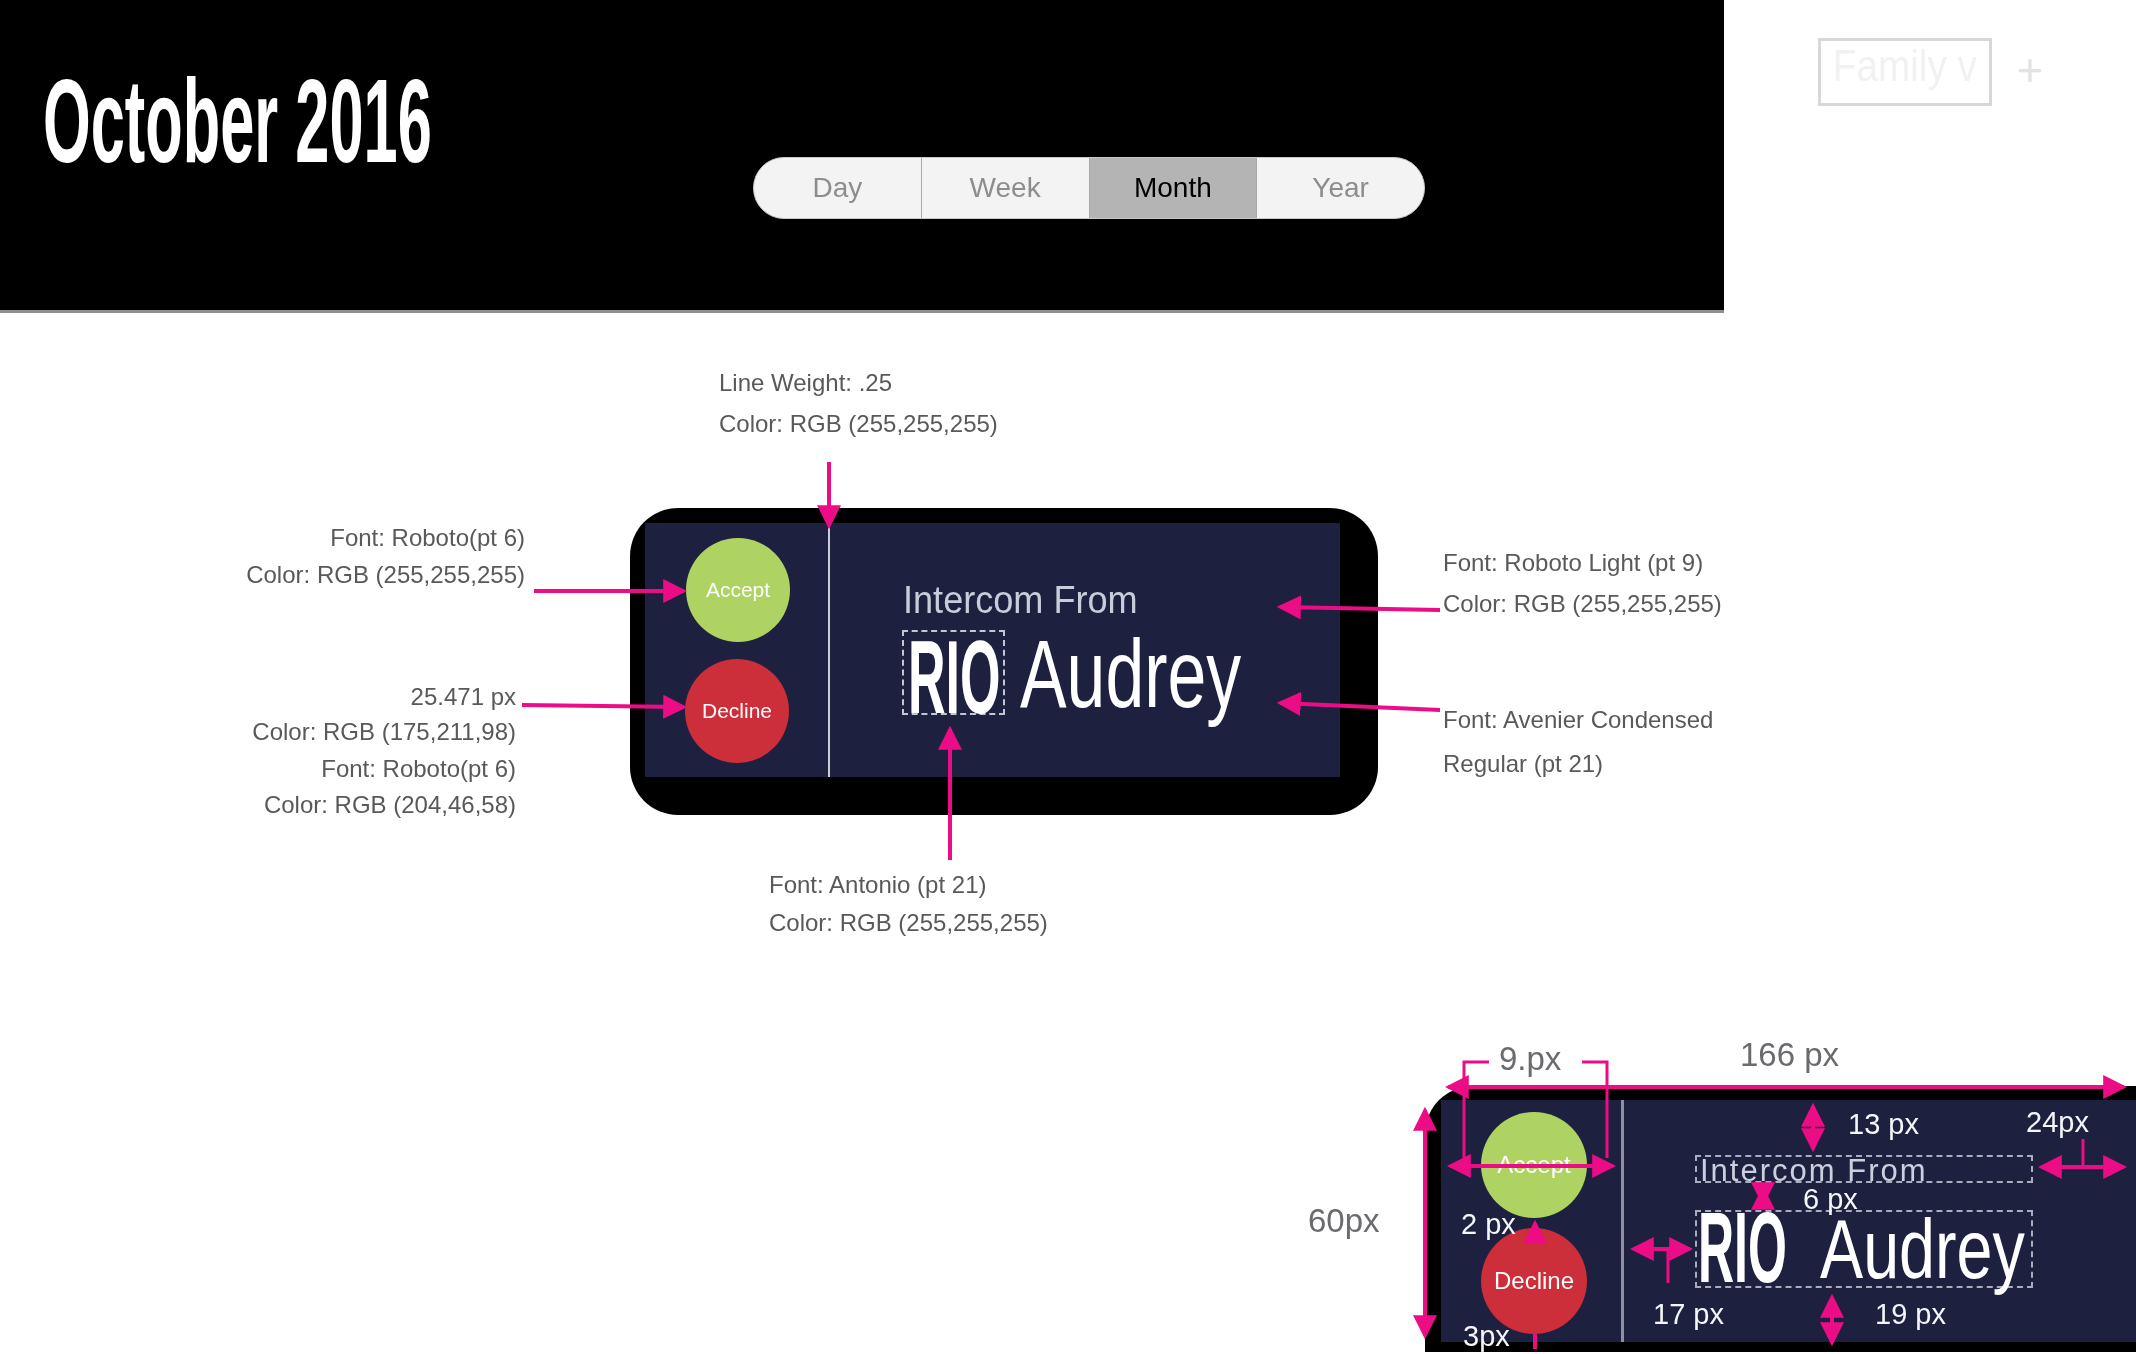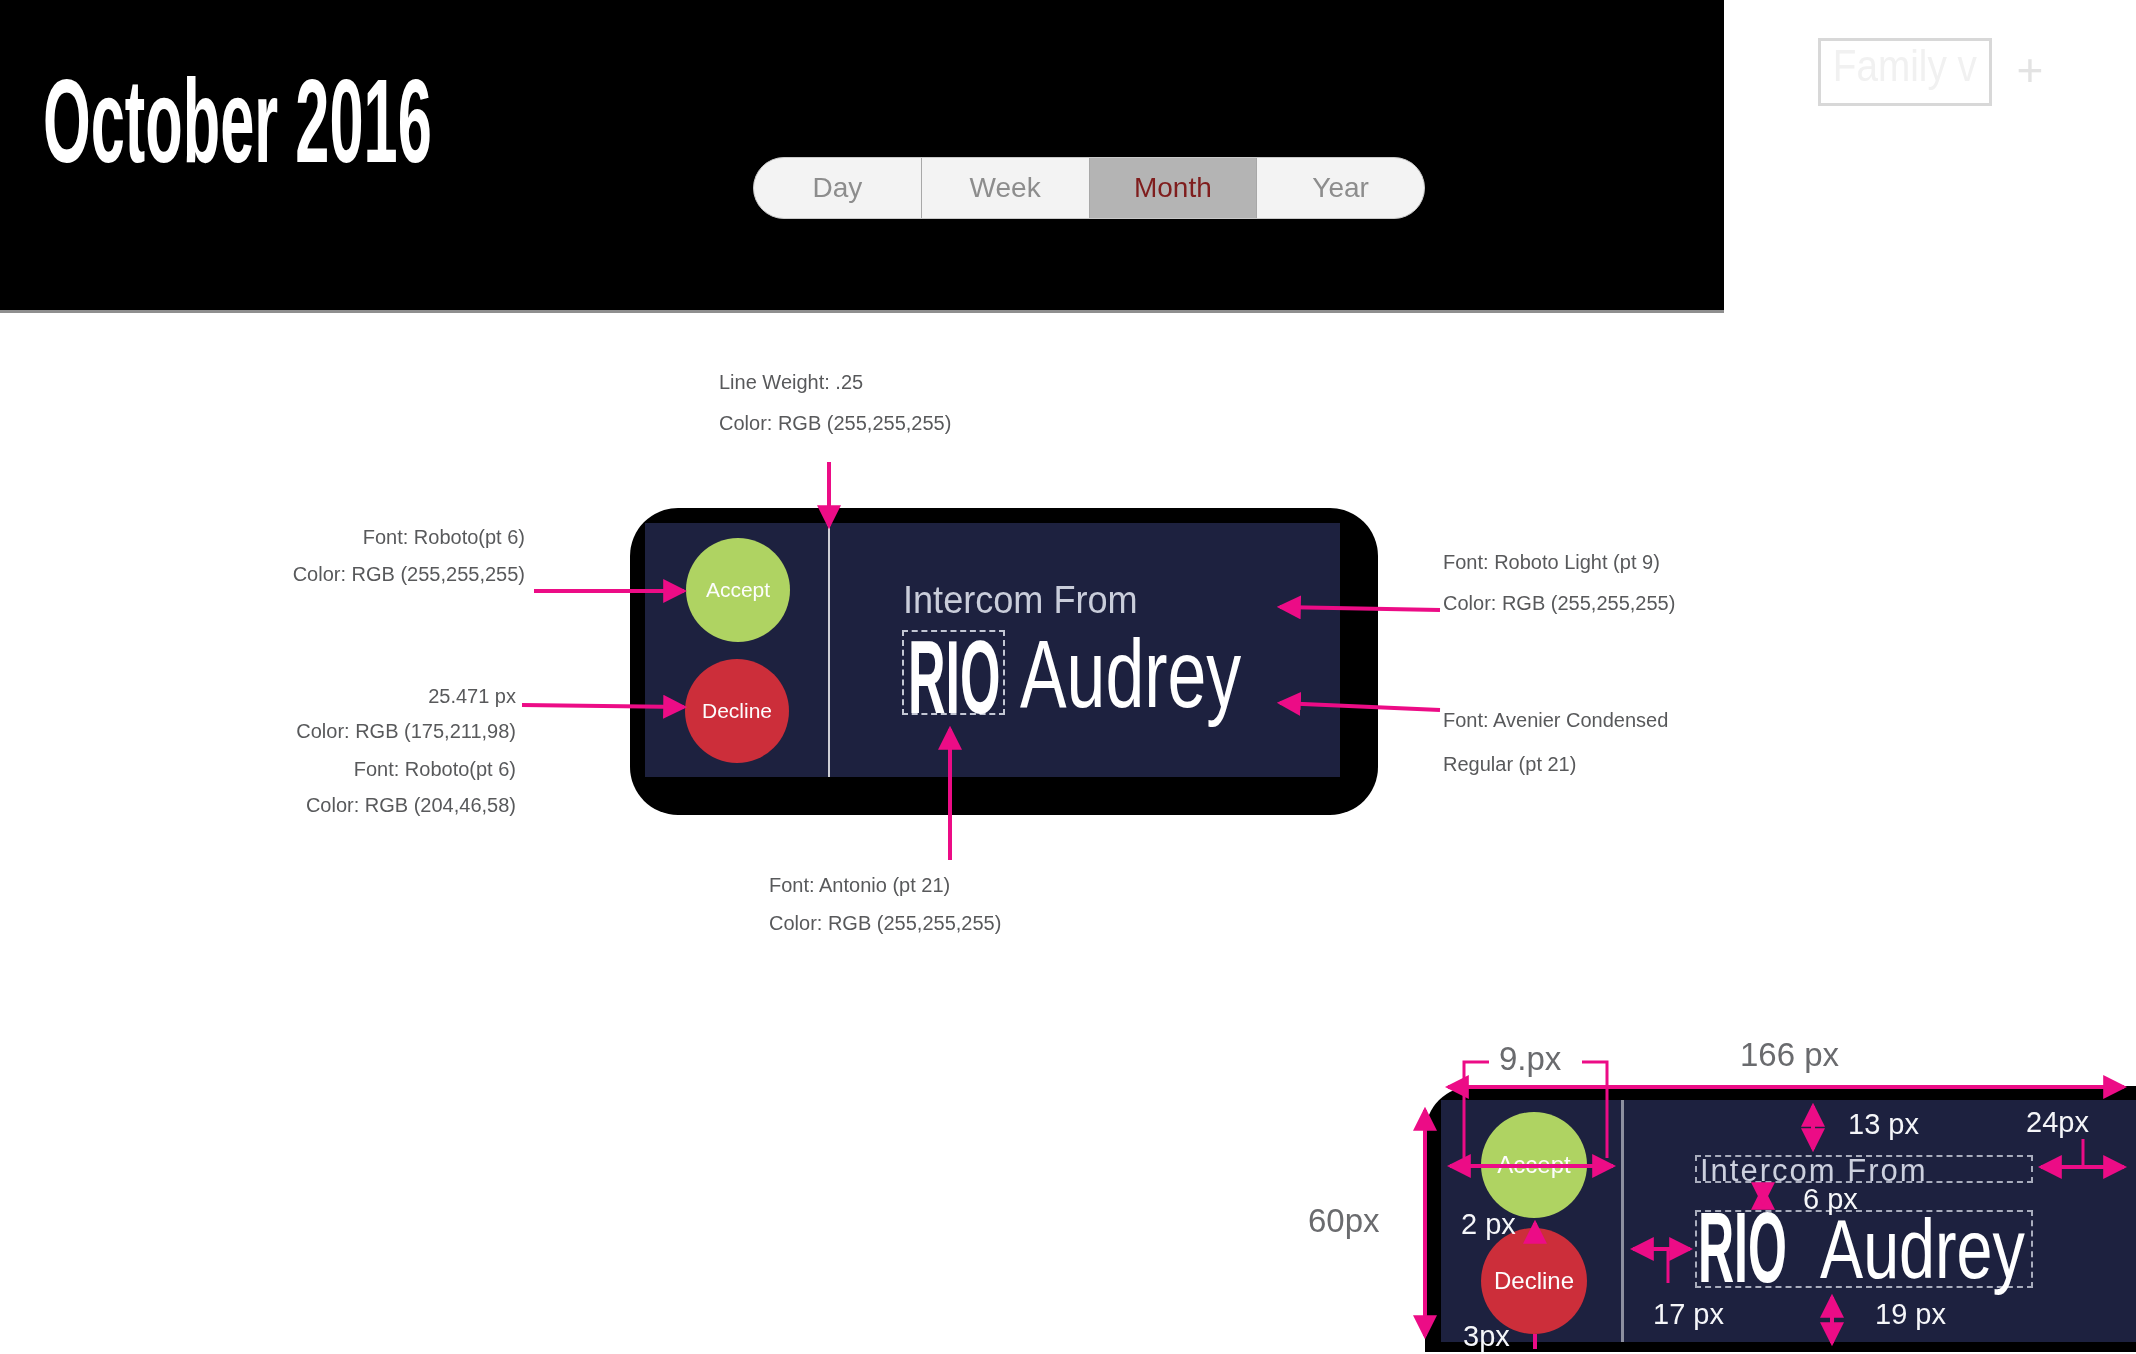--- a/index.html
+++ b/index.html
@@ -16,21 +16,21 @@
          color:#f1f1f1;font-size:44px;font-weight:300;}
   .family-btn span{display:inline-block;transform:scaleX(.88);white-space:nowrap;}
   .plus-btn{position:absolute;left:2000px;top:40px;width:60px;height:60px;display:flex;
          align-items:center;justify-content:center;color:#e3e3e3;font-size:46px;font-weight:300;}
 
   .segmented{position:absolute;left:753px;top:157px;width:672px;height:62px;border-radius:31px;
          background:#f3f3f3;border:1px solid #c9c9c9;display:flex;overflow:hidden;box-sizing:border-box;}
   .seg{flex:1 1 0;display:flex;align-items:center;justify-content:center;font-size:28px;
          color:#8d8d8d;border-left:1px solid #a8a8a8;cursor:pointer;}
   .seg:first-child{border-left:none;}
-  .seg.selected{background:#b4b4b4;color:#7f1d1d;}
+  .seg.selected{background:#b4b4b4;color:#000000;}
 
   .weekdays{position:absolute;left:0;top:240px;width:2131px;height:70px;display:flex;}
   .weekday{flex:1 1 0;display:flex;align-items:center;justify-content:center;color:#f7f7f7;
          font-size:46px;font-weight:300;}
   .weekday span{display:inline-block;transform:scaleX(.85);white-space:nowrap;}
 
   
   .card-black{position:absolute;left:630px;top:508px;width:748px;height:307px;background:#000;
          border-radius:48px;}
   .card-navy{position:absolute;left:645px;top:523px;width:695px;height:254px;background:#1d213f;}
@@ -44,21 +44,21 @@
          color:#c9cdda;transform:scaleX(.95);transform-origin:left top;white-space:nowrap;}
   .rio-box-main{position:absolute;left:902px;top:630px;width:103px;height:85px;box-sizing:border-box;
          border:2px dashed rgba(225,228,238,.85);}
   .rio-main{position:absolute;left:908px;top:625px;width:92px;font-size:104px;line-height:104px;
          font-weight:700;color:#fff;transform:scaleX(.5);transform-origin:left top;
          white-space:nowrap;text-align:left;}
   .audrey-main{position:absolute;left:1020px;top:625px;font-size:97px;line-height:97px;font-weight:300;
          color:#fff;transform:scaleX(.72);transform-origin:left top;white-space:nowrap;}
 
   
-  .ann{position:absolute;color:#58595b;font-size:20px;line-height:37px;}
+  .ann{position:absolute;color:#58595b;font-size:24px;line-height:37px;}
   .ann.r{text-align:right;width:425px;}
 
   
   .zcard-black{position:absolute;left:1425px;top:1086px;width:711px;height:266px;background:#000;
          border-top-left-radius:48px;}
   .zcard-navy{position:absolute;left:1441px;top:1100px;width:695px;height:242px;background:#1d213f;}
   .zcard-divider{position:absolute;left:1621px;top:1100px;width:3px;height:242px;background:#8d90a0;}
   .zaccept-c{left:1481px;top:1112px;width:106px;height:106px;background:#afd362;font-size:24px;}
   .zdecline-c{left:1481px;top:1228px;width:106px;height:106px;background:#cc2e3a;font-size:24px;}
   .zintercom-box{position:absolute;left:1695px;top:1155px;width:338px;height:28px;box-sizing:border-box;

